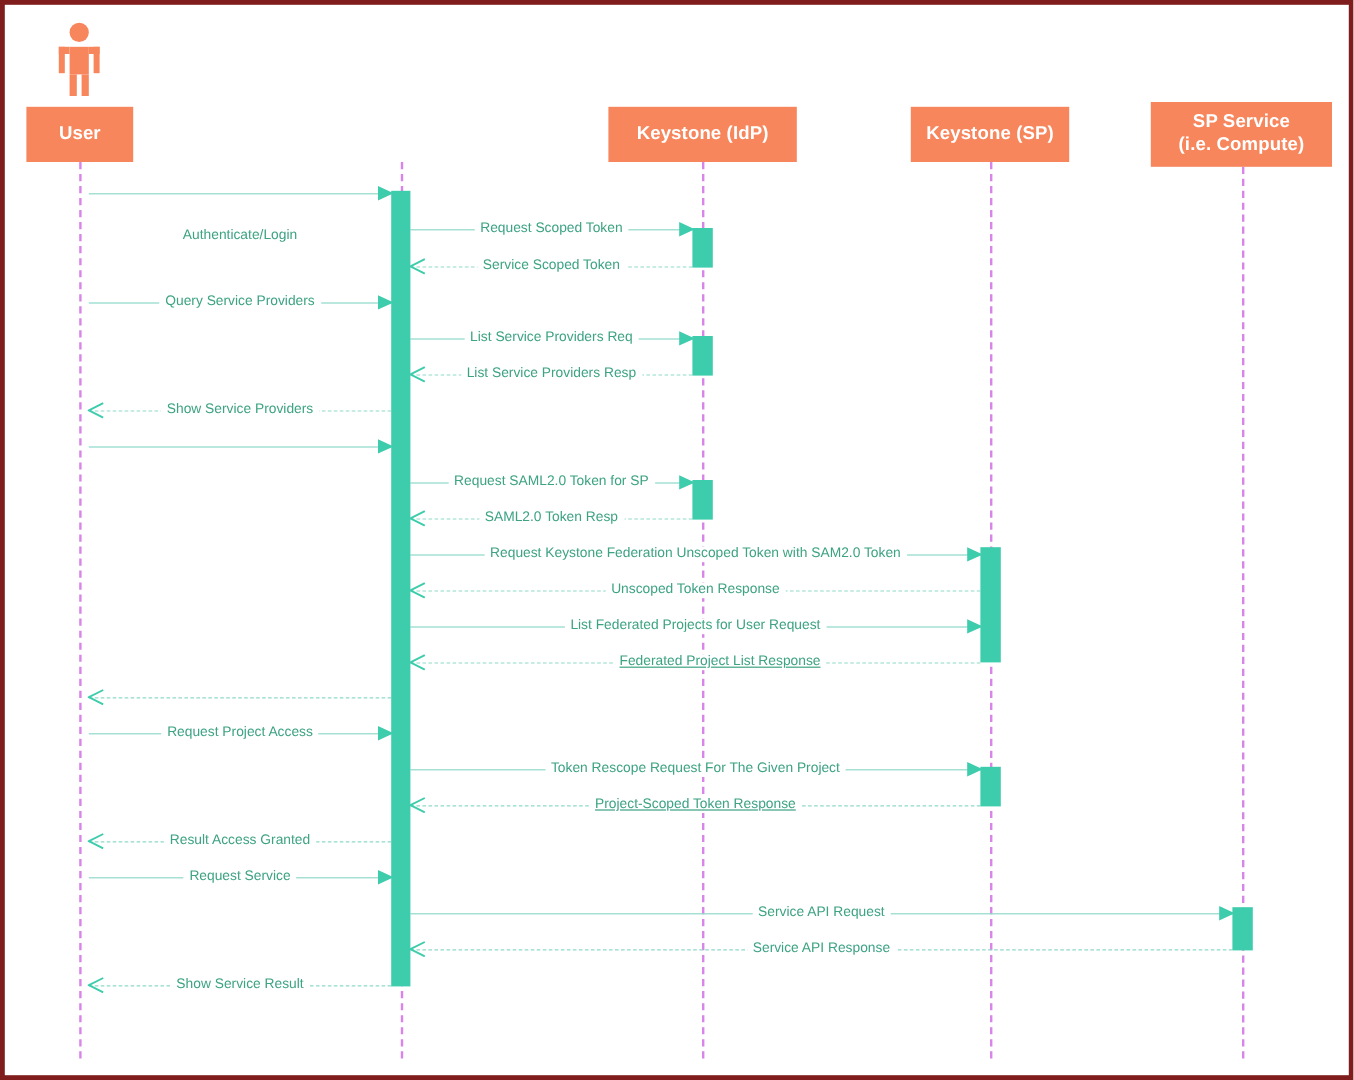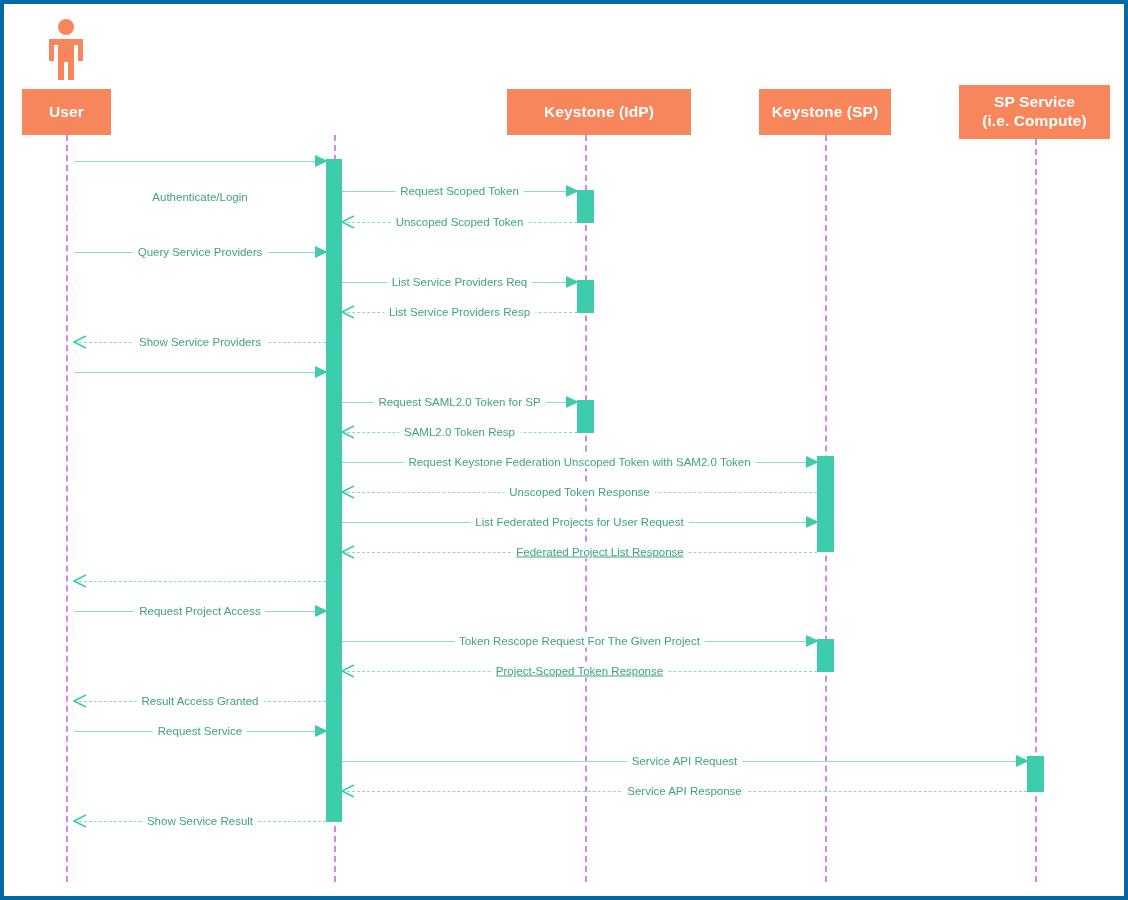--- a/index.html
+++ b/index.html
@@ -3,21 +3,21 @@
 <meta charset="utf-8">
 <title>Keystone Federation Sequence Diagram</title>
 <style>
   html,body{margin:0;padding:0;background:#ffffff;}
   body{font-family:"Liberation Sans",sans-serif;}
   #canvas{
     position:relative;
     width:1128px;
     height:900px;
     background:#ffffff;
-    border:4px solid #0369a1;
+    border:4px solid #7f1d1d;
     box-sizing:border-box;
     overflow:hidden;
   }
   .actor-box{
     position:absolute;
     background:#F7865C;
     color:#ffffff;
     font-weight:bold;
     display:flex;
     align-items:center;
@@ -91,41 +91,41 @@
         <rect x="24" y="44" width="6" height="18" fill="#F7865C"></rect>
       </svg></div>
     <div class="lifeline" style="left: 62px; top: 131px; height: 747px; border-left-color: rgb(216, 132, 232);"></div>
     <div class="lifeline" style="left: 330px; top: 131px; height: 747px; border-left-color: rgb(216, 132, 232);"></div>
     <div class="lifeline" style="left: 581px; top: 131px; height: 747px; border-left-color: rgb(216, 132, 232);"></div>
     <div class="lifeline" style="left: 821px; top: 131px; height: 747px; border-left-color: rgb(216, 132, 232);"></div>
     <div class="lifeline" style="left: 1031px; top: 135px; height: 743px; border-left-color: rgb(216, 132, 232);"></div>
     <div class="actor-box" style="left: 18px; top: 85px; width: 89px; height: 46px; background: rgb(247, 134, 92); color: rgb(255, 255, 255);">
       <span style="white-space: pre-line;">User</span>
     </div>
-    <div class="actor-box" style="left: 503px; top: 85px; width: 184px; height: 46px; background: rgb(247, 134, 92); color: rgb(255, 255, 255);">
+    <div class="actor-box" style="left: 503px; top: 85px; width: 157px; height: 46px; background: rgb(247, 134, 92); color: rgb(255, 255, 255);">
       <span style="white-space: pre-line;">Keystone (IdP)</span>
     </div>
     <div class="actor-box" style="left: 755px; top: 85px; width: 132px; height: 46px; background: rgb(247, 134, 92); color: rgb(255, 255, 255);">
       <span style="white-space: pre-line; text-align: right;">Keystone (SP)</span>
     </div>
     <div class="actor-box" style="left: 955px; top: 81px; width: 151px; height: 54px; background: rgb(247, 134, 92); color: rgb(255, 255, 255);">
       <span style="white-space: pre-line;">SP Service
 (i.e. Compute)</span>
     </div>
     <div class="msg-line solid" style="left: 70px; top: 157px; width: 252px; border-top-color: rgb(143, 217, 200);"></div>
     <div class="arrow-r" style="left: 311px; top: 151px; border-left-color: rgb(61, 204, 172);"></div>
     <div class="msg-label" style="left: 196px; top: 157px; color: rgb(61, 163, 131); margin-top: 36px;">Authenticate/Login</div>
     <div class="msg-line solid" style="left: 338px; top: 187px; width: 235px; border-top-color: rgb(143, 217, 200);"></div>
     <div class="arrow-r" style="left: 562px; top: 181px; border-left-color: rgb(61, 204, 172);"></div>
     <div class="msg-label" style="left: 455.5px; top: 187px; color: rgb(61, 163, 131);">Request Scoped Token</div>
     <div class="msg-line dashed" style="left: 338px; top: 218px; width: 235px; border-top-color: rgb(143, 217, 200);"></div>
     <div class="arrow-l-open" style="left: 337px; top: 211px;"><svg width="14" height="14" viewBox="0 0 14 14">
         <path d="M13 1 L1 7 L13 13" fill="none" stroke="#3DCCAC" stroke-width="1.6"></path>
       </svg></div>
-    <div class="msg-label" style="left: 455.5px; top: 218px; color: rgb(61, 163, 131);">Unscoped Scoped Token</div>
+    <div class="msg-label" style="left: 455.5px; top: 218px; color: rgb(61, 163, 131);">Service Scoped Token</div>
     <div class="msg-line solid" style="left: 70px; top: 248px; width: 252px; border-top-color: rgb(143, 217, 200);"></div>
     <div class="arrow-r" style="left: 311px; top: 242px; border-left-color: rgb(61, 204, 172);"></div>
     <div class="msg-label" style="left: 196px; top: 248px; color: rgb(61, 163, 131);">Query Service Providers</div>
     <div class="msg-line solid" style="left: 338px; top: 278px; width: 235px; border-top-color: rgb(143, 217, 200);"></div>
     <div class="arrow-r" style="left: 562px; top: 272px; border-left-color: rgb(61, 204, 172);"></div>
     <div class="msg-label" style="left: 455.5px; top: 278px; color: rgb(61, 163, 131);">List Service Providers Req</div>
     <div class="msg-line dashed" style="left: 338px; top: 308px; width: 235px; border-top-color: rgb(143, 217, 200);"></div>
     <div class="arrow-l-open" style="left: 337px; top: 301px;"><svg width="14" height="14" viewBox="0 0 14 14">
         <path d="M13 1 L1 7 L13 13" fill="none" stroke="#3DCCAC" stroke-width="1.6"></path>
       </svg></div>

